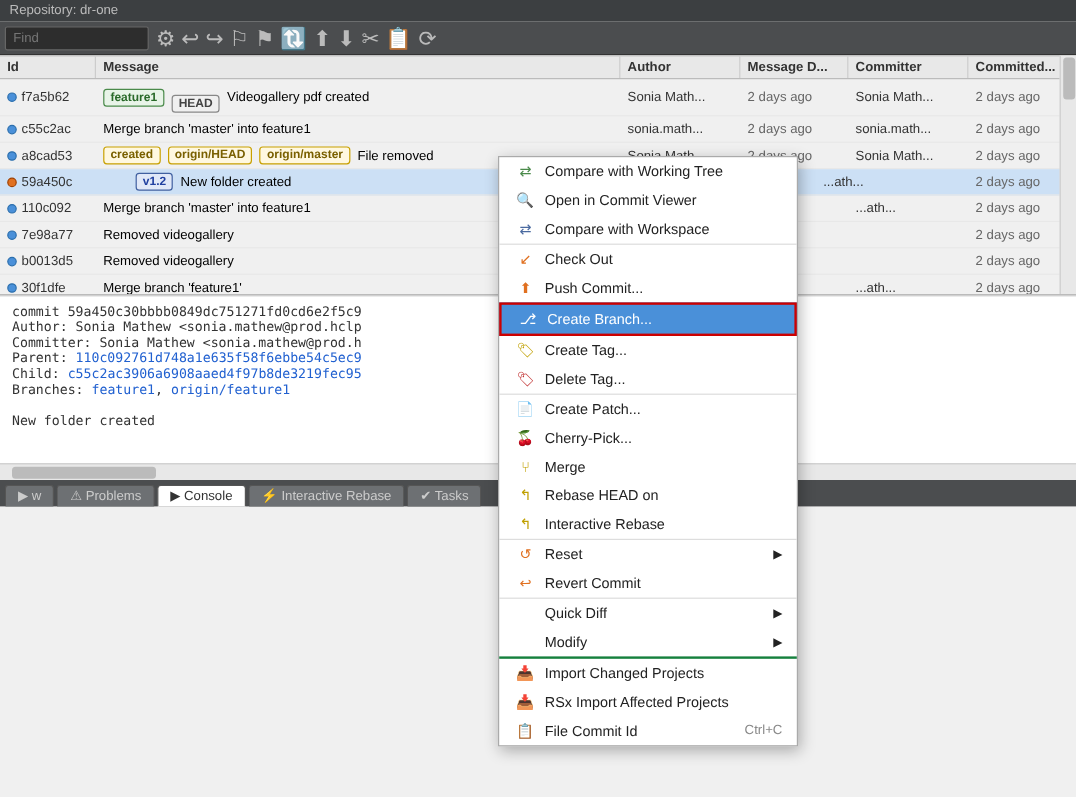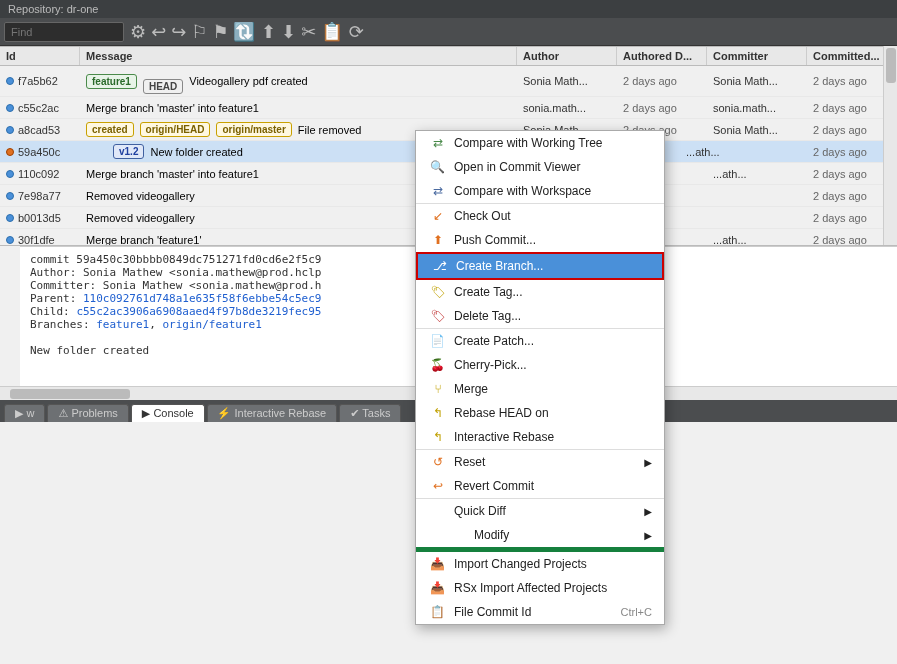--- a/index.html
+++ b/index.html
@@ -34,21 +34,21 @@
     .graph-dot { width: 8px; height: 8px; border-radius: 50%; background: #4a90d9; border: 1.5px solid #2c6fad; flex-shrink: 0; }
     .graph-dot.orange { background: #e07020; border-color: #a04000; }
 
     .branch-tag { display: inline-block; padding: 1px 5px; font-size: 10px; border-radius: 3px; border: 1px solid; margin-right: 2px; font-weight: bold; }
     .branch-feature { background: #e8f4e8; border-color: #4a8a4a; color: #2a6a2a; }
     .branch-head { background: #f0f0f0; border-color: #888; color: #444; margin-top: 11px; }
     .branch-master { background: #fff8e0; border-color: #c8a000; color: #7a6000; }
     .branch-origin-head { background: #fff8e0; border-color: #c8a000; color: #7a6000; }
     .branch-v12 { background: #e0e8f8; border-color: #4060a0; color: #2040a0; }
 
-    .details-panel { height: 140px; background: #fff; border-top: 1px solid #ccc; padding: 6px 10px; font-size: 11px; font-family: monospace; overflow-y: auto; color: #333; margin-left: 20px; }
+    .details-panel { height: 140px; background: #fff; border-top: 1px solid #ccc; padding: 6px 10px; font-size: 11px; font-family: monospace; overflow-y: auto; color: #333; }
     .details-panel a { color: #2060d0; text-decoration: none; }
 
     .bottom-tabs { height: 22px; background: #4b4d4f; display: flex; align-items: flex-end; padding: 0 4px; }
     .bottom-tab { padding: 2px 10px; font-size: 11px; background: #6d7073; color: #ccc; border-radius: 3px 3px 0 0; margin-right: 2px; cursor: pointer; border: 1px solid #555; border-bottom: none; }
     .bottom-tab.active { background: #fff; color: #333; }
 
     
     .context-menu-overlay { position: absolute; top: 0; left: 0; width: 100%; height: 100%; z-index: 100; pointer-events: none; }
     .context-menu { position: absolute; left: 415px; top: 130px; background: #fff; border: 1px solid #aaa; box-shadow: 2px 4px 12px rgba(0,0,0,0.3); min-width: 250px; z-index: 101; pointer-events: all; }
     .menu-item { display: flex; align-items: center; padding: 4px 12px; font-size: 12px; color: #222; cursor: pointer; white-space: nowrap; position: relative; }
@@ -83,21 +83,21 @@
   <div class="main-layout">
     <div class="left-content">
 
       <div class="commit-list-area">
         <div style="display:flex;flex-direction:column;height:100%;position:relative;">
 
           <div class="table-header">
             <div class="th th-id">Id</div>
             <div class="th th-message">Message</div>
             <div class="th th-author">Author</div>
-            <div class="th th-authored">Authored D...</div>
+            <div class="th th-authored">Message D...</div>
             <div class="th th-committer">Committer</div>
             <div class="th th-committed">Committed...</div>
           </div>
 
           <div class="commit-list-scroll">
 
             <div class="commit-row">
               <div class="cell cell-id">
                   <div class="graph-dot"></div>
                   <span>f7a5b62</span>
@@ -330,21 +330,21 @@
       <div class="menu-item" style="border-bottom:1px solid #ddd;">
         <span class="menu-icon" style="color:#e07020;">↩</span>
         <span>Revert Commit</span>
       </div>
 
       <div class="menu-item">
         <span class="menu-icon" style="color:#888;"></span>
         <span>Quick Diff</span>
         <span class="menu-arrow">▶</span>
       </div>
-      <div class="menu-item" style="border-bottom:5px solid #15803d;gap:20px;">
+      <div class="menu-item" style="border-bottom:2px solid #15803d;">
         <span class="menu-icon" style="color:#888;"></span>
         <span>Modify</span>
         <span class="menu-arrow">▶</span>
       </div>
 
       <div class="menu-item">
         <span class="menu-icon" style="color:#4a6aa0;">📥</span>
         <span>Import Changed Projects</span>
       </div>
       <div class="menu-item">

